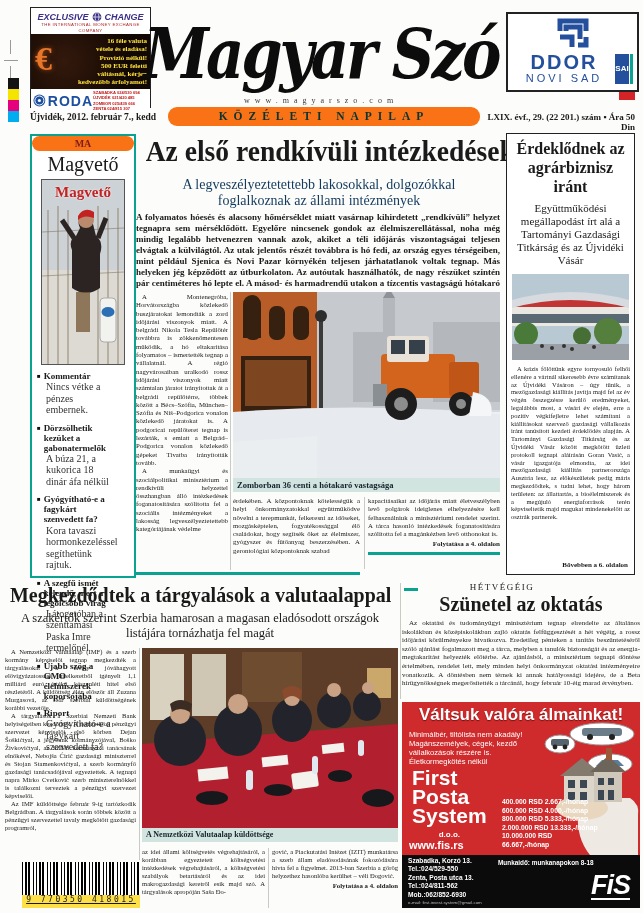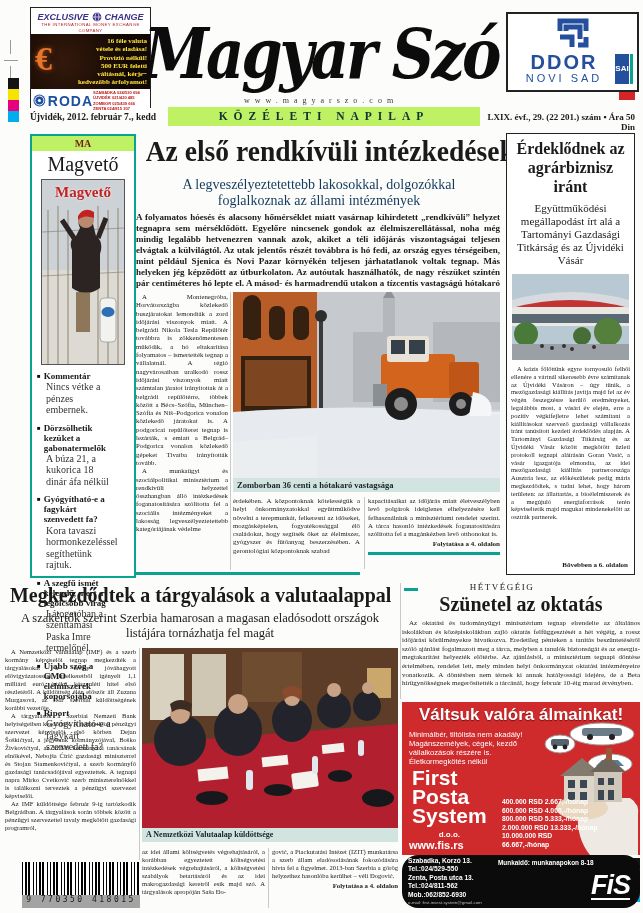--- a/index.html
+++ b/index.html
@@ -2,21 +2,21 @@
 <html><head>
 <meta charset="utf-8">
 <style>
   html,body{margin:0;padding:0;background:#e9e9e6;}
   .page{position:relative;width:643px;height:913px;margin:0 auto;background:#fcfcfa;
         font-family:"Liberation Serif","DejaVu Serif",serif;color:#1a1a1a;overflow:hidden;}
   .abs{position:absolute;}
   .j{text-align:justify;}
   .b{font-weight:bold;}
   .ctr{text-align:center;}
-  .teal-bg{background:#bef264;}
+  .teal-bg{background:#f97316;border-radius:9px;}
   .rule{background:#0aa392;height:3px;}
   .hairline{background:#c9c9c6;}
   .cap{background:#d2e4e0;color:#15232b;font-weight:bold;overflow:hidden;white-space:nowrap;}
   .nw{white-space:nowrap;display:inline-block;transform:scaleX(.95);transform-origin:center;}
   .sans{font-family:"Liberation Sans","DejaVu Sans",sans-serif;}
   .clip{overflow:hidden;}
   .mark{position:absolute;}
   .crossV{width:1px;height:14px;background:#9a9a97;}
   .crossH{width:14px;height:1px;background:#9a9a97;}
   .sideitem{margin:0 16px 7px 0;}
@@ -328,21 +328,21 @@
   </div>
   <div class="abs cap" style="left:142px;top:828px;width:256px;height:14px;font-size:8px;line-height:14px;padding:0 4px;box-sizing:border-box;">A Nemzetközi Valutaalap küldöttsége</div>
 
   <div class="abs hairline" style="left:268px;top:848px;width:1px;height:60px;"></div>
   <div class="abs j clip" style="left:142px;top:848px;width:123px;height:60px;font-size:6.6px;line-height:8px;">az idei állami költségvetés végrehajtásáról, a korábban egyeztetett költségvetési intézkedések végrehajtásáról, a költségvetési szabályok betartásáról és az idei makrogazdasági keretről esik majd szó. A tárgyalások apropóján Saša Đo-</div>
   <div class="abs clip" style="left:272px;top:848px;width:126px;height:60px;font-size:6.6px;line-height:8px;">
     <div class="j">gović, a Piackutatási Intézet (IZIT) munkatársa a szerb állam eladósodásának fokozódására hívta fel a figyelmet. 2013-ban Szerbia a görög helyzethez hasonlóba kerülhet – véli Đogović.</div>
     <div class="b" style="text-align:right;font-size:6.8px;margin-top:2px;">Folytatása a 4. oldalon</div>
   </div>
 
-  <div class="abs" style="left:22px;top:862px;width:118px;height:46px;background:#a3a3a3;">
+  <div class="abs" style="left:22px;top:862px;width:118px;height:46px;background:#fde047;text-decoration:underline;">
     <div style="height:33px;background:repeating-linear-gradient(90deg,#000 0 1px,#fff 1px 3px,#000 3px 5px,#fff 5px 6px,#000 6px 8px,#fff 8px 11px,#000 11px 12px,#fff 12px 14px);"></div>
     <div class="ctr" style="font-size:8px;letter-spacing:2.5px;font-family:'DejaVu Sans Mono',monospace;">9 770350 418015</div>
   </div>
 
   <div class="abs rule" style="left:404px;top:588px;width:14px;"></div>
   <div class="abs ctr" style="left:402px;top:582px;width:200px;font-size:9px;letter-spacing:1.5px;color:#222;">HÉTVÉGÉIG</div>
   <div class="abs ctr b" style="left:402px;top:593px;width:238px;font-size:20px;">Szünetel az oktatás</div>
   <div class="abs j clip" style="left:402px;top:619px;width:238px;height:80px;font-size:7px;line-height:8.6px;text-indent:7px;">Az oktatási és tudományügyi minisztérium tegnap elrendelte az általános iskolákban és középiskolákban zajló oktatás felfüggesztését a hét végéig, a rossz időjárási körülményekre hivatkozva. Eredetileg pénteken a tanítás beszüntetéséről szóló ajánlást fogalmazott meg a tárca, melyben a tanulók biztonságát és az energia-megtakarítást helyezték előtérbe. Az ajánlásból, a minisztérium tegnapi döntése értelmében, rendelet lett, mely minden helyi önkormányzat oktatási intézményeire vonatkozik. A döntésben nem térnek ki annak hatályossági idejére, de a Beta hírügynökségnek megerősítették a tárcánál, hogy február 10-éig marad érvényben.</div>
 
   <div class="abs sans" style="left:402px;top:702px;width:238px;height:153px;background:#cf2a2c;overflow:hidden;">
@@ -399,21 +399,21 @@
     <div style="position:absolute;left:100px;top:96px;width:96px;color:#fff;font-weight:bold;font-size:6.8px;line-height:8.6px;">
       <div>400.000 RSD 2.667,-/hónap</div>
       <div>600.000 RSD 4.000,-/hónap</div>
       <div>800.000 RSD 5.333,-/hónap</div>
       <div>2.000.000 RSD 13.333,-/hónap</div>
       <div>10.000.000 RSD 66.667,-/hónap</div>
     </div>
     <div class="b" style="position:absolute;left:7px;bottom:4px;color:#fff;font-size:11px;">www.fis.rs</div>
   </div>
 
-  <div class="abs sans" style="left:402px;top:855px;width:238px;height:53px;background:#0b0b0b;color:#fff;overflow:hidden;border-radius:16px;">
+  <div class="abs sans" style="left:402px;top:855px;width:238px;height:53px;background:#0b0b0b;color:#fff;overflow:hidden;">
     <div style="position:absolute;left:6px;top:2px;font-size:6.6px;line-height:7.6px;font-weight:bold;">
       <div>Szabadka, Korzó 13.</div>
       <div>Tel.:024/529-550</div>
       <div style="height:2px;"></div>
       <div>Zenta, Posta utca 13.</div>
       <div>Tel.:024/811-562</div>
       <div style="height:2px;"></div>
       <div>Mob.:062/852-6930</div>
       <div style="font-size:4.4px;font-weight:normal;color:#bbb;">e-mail: first.invest.system@gmail.com</div>
     </div>

